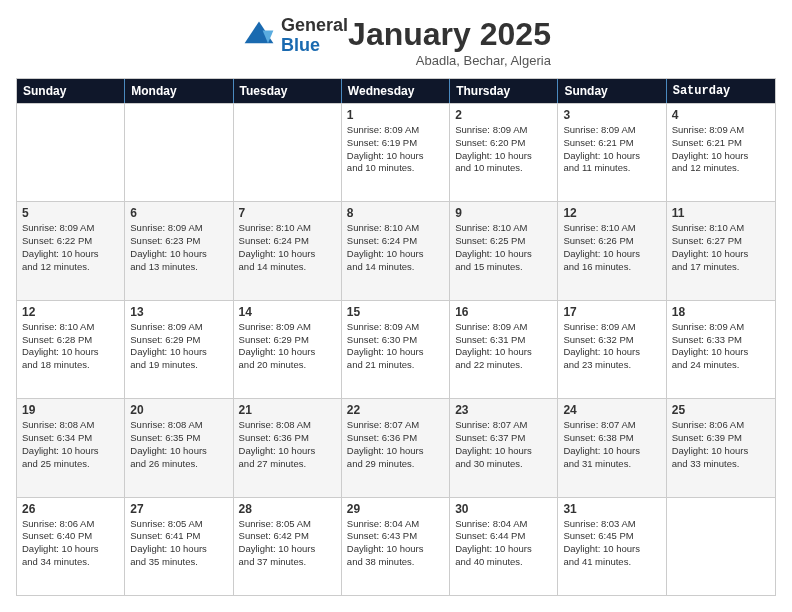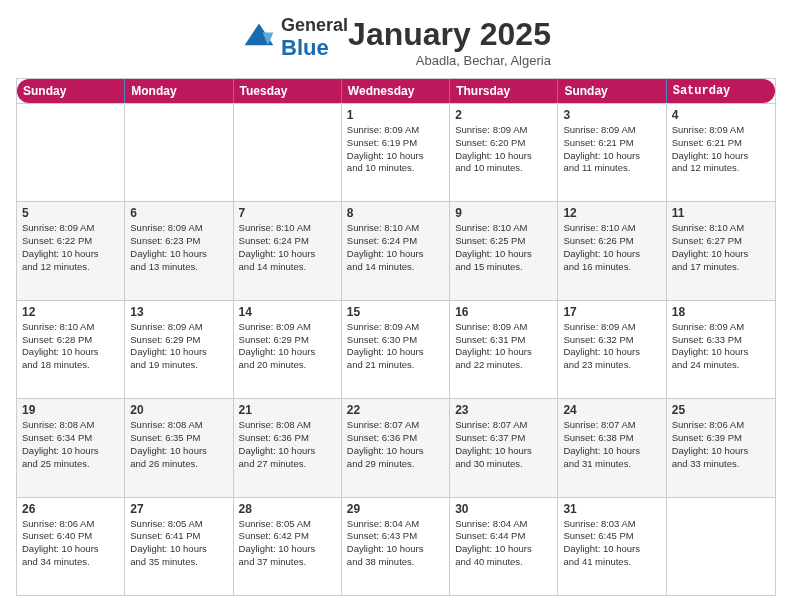--- a/index.html
+++ b/index.html
@@ -31,21 +31,21 @@
       display: flex;
       flex-direction: column;
       line-height: 1.1;
     }
     .logo-general {
       font-size: 18px;
       font-weight: bold;
       color: #333;
     }
     .logo-blue {
-      font-size: 22px;
+      font-size: 18px;
       font-weight: bold;
       color: #1a6ab0;
     }
     .logo-icon {
       width: 36px;
       height: 36px;
       margin-right: 4px;
     }
     .title-block {
       text-align: right;
@@ -61,22 +61,21 @@
     }
     .calendar {
       flex: 1;
       display: flex;
       flex-direction: column;
       border: 1px solid #ccc;
     }
     .cal-header-row {
       display: grid;
       grid-template-columns: repeat(7, 1fr);
-      background: #be185d;
-      border-radius: 12px;
+      background: #0f172a;
     }
     .cal-header-cell {
       color: #fff;
       font-size: 12px;
       font-weight: bold;
       padding: 5px 6px;
       border-right: 1px solid #4a8ac0;
     }
     .cal-header-cell:last-child { border-right: none; font-family: Liberation Mono, monospace; }
     .cal-body {

